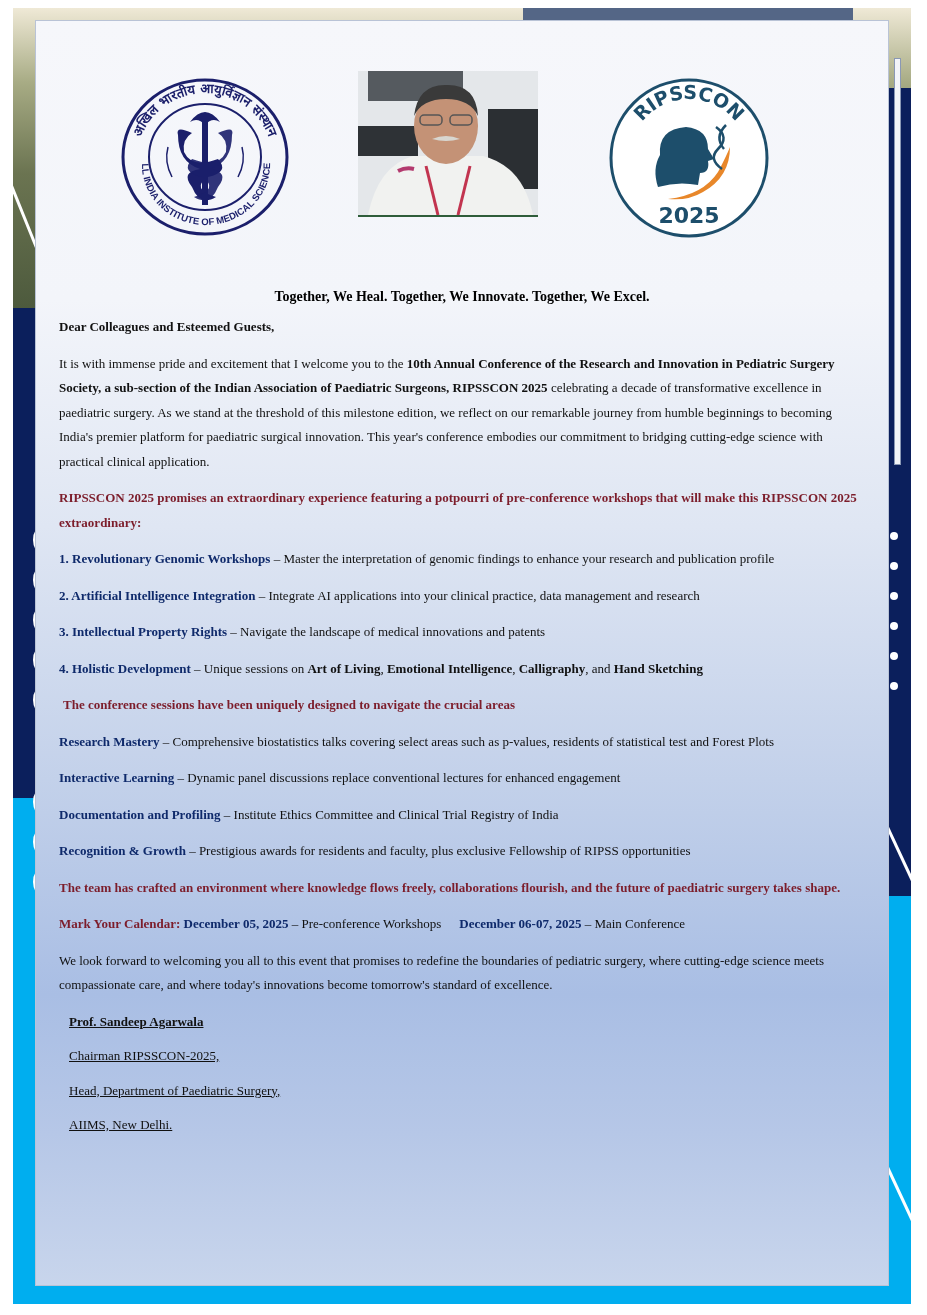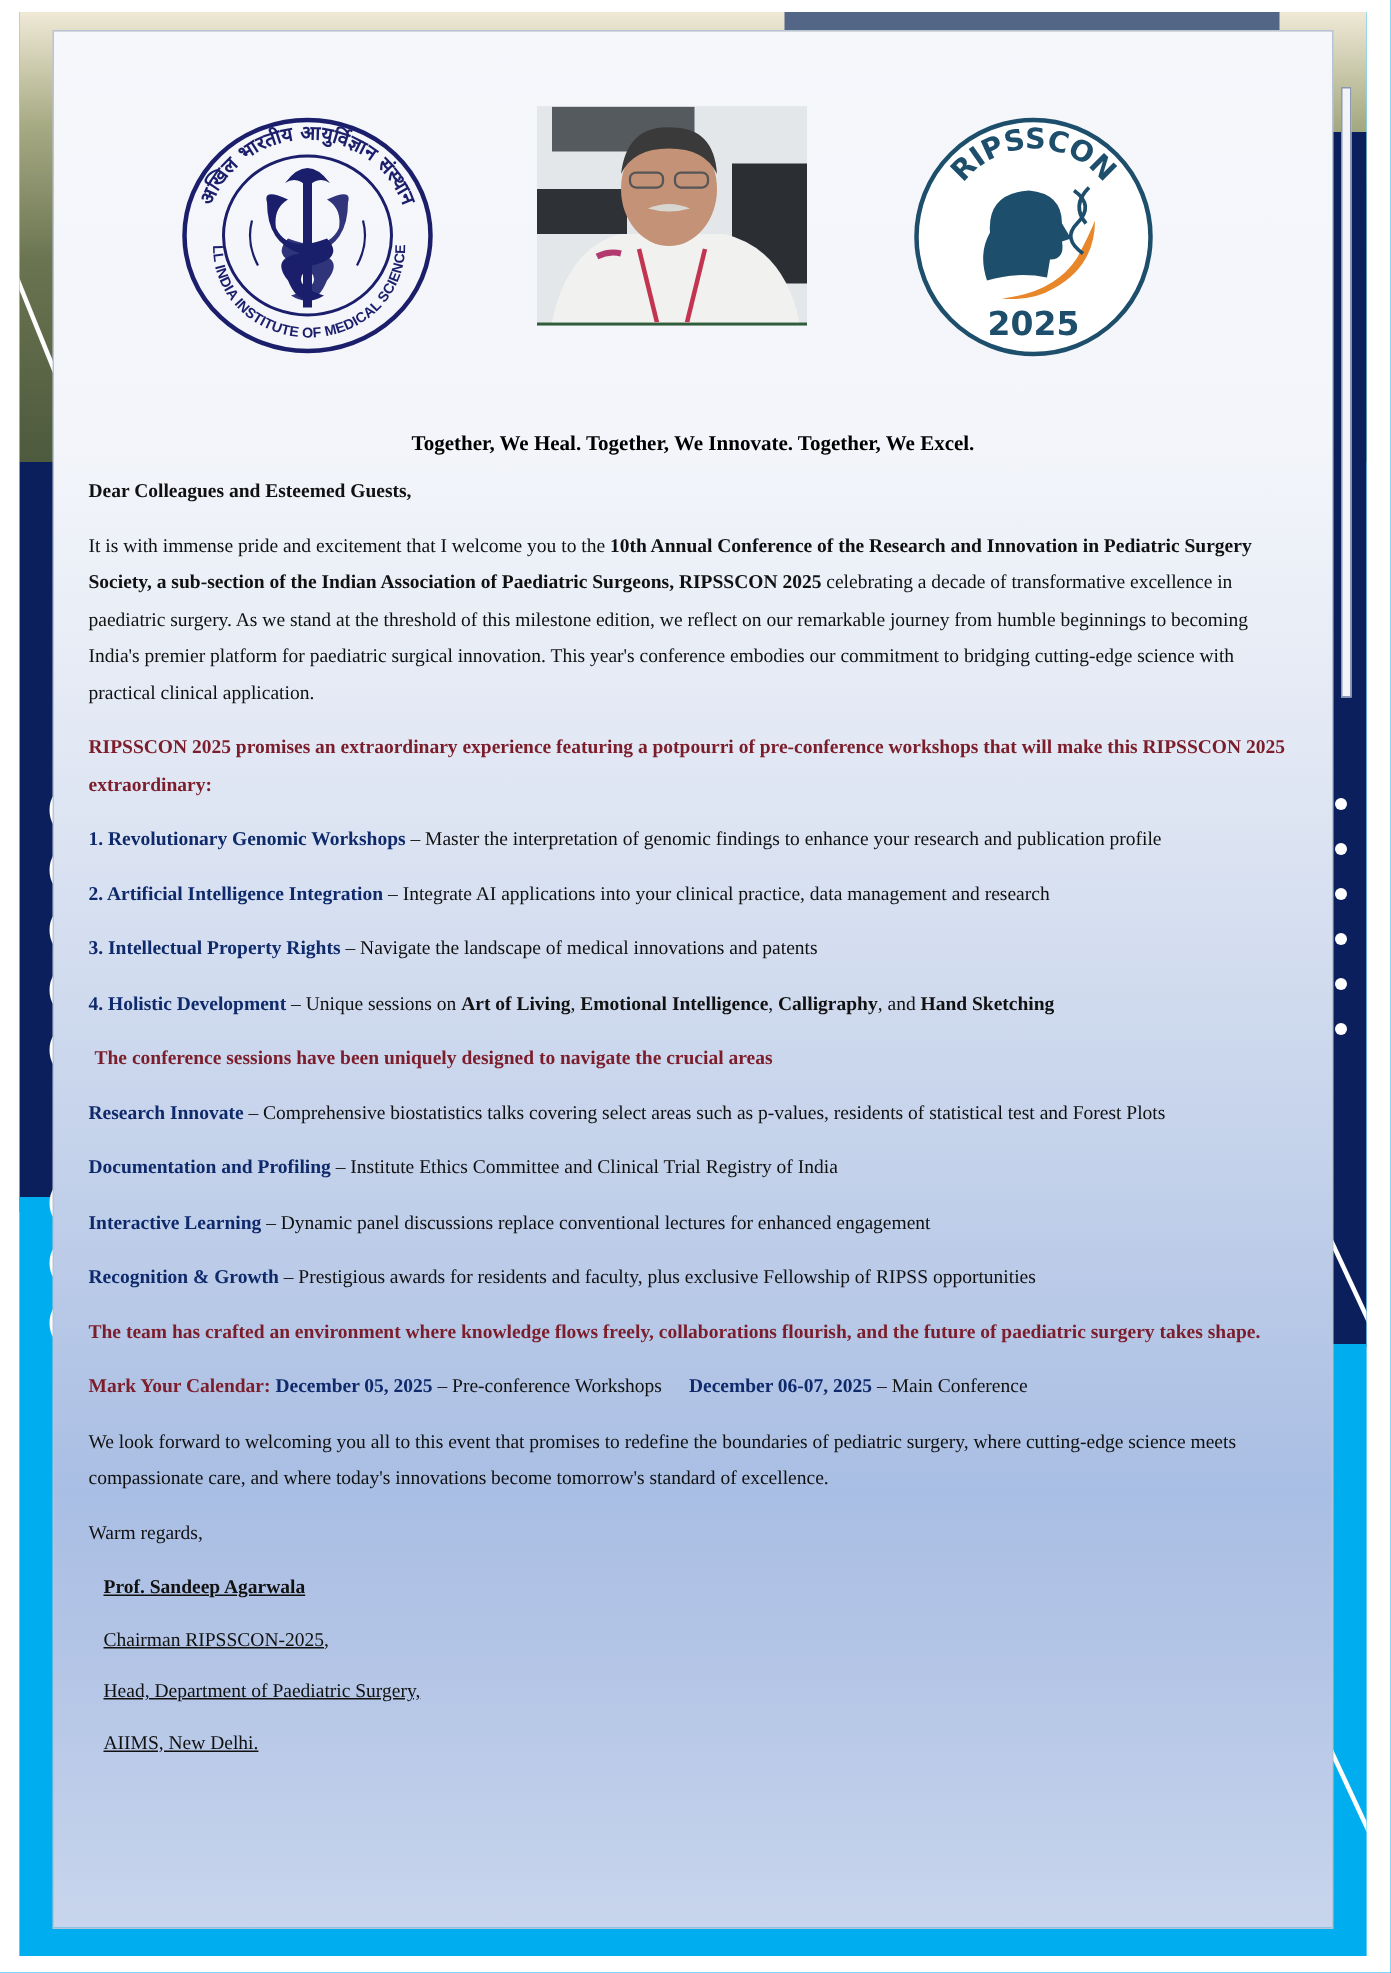--- a/index.html
+++ b/index.html
@@ -131,34 +131,33 @@
 
     <p class="maroon">RIPSSCON 2025 promises an extraordinary experience featuring a potpourri of pre-conference workshops that will make this RIPSSCON 2025 extraordinary:</p>
 
     <p><span class="navy">1. Revolutionary Genomic Workshops</span><span> – Master the interpretation of genomic findings to enhance your research and publication profile</span></p>
     <p><span class="navy">2. Artificial Intelligence Integration</span><span> – Integrate AI applications into your clinical practice, data management and research</span></p>
     <p><span class="navy">3. Intellectual Property Rights</span><span> – Navigate the landscape of medical innovations and patents</span></p>
     <p><span class="navy">4. Holistic Development</span><span> – Unique sessions on </span><span class="b">Art of Living</span><span>, </span><span class="b">Emotional Intelligence</span><span>, </span><span class="b">Calligraphy</span><span>, and </span><span class="b">Hand Sketching</span></p>
 
     <p class="maroon" style="padding-left:4px;">The conference sessions have been uniquely designed to navigate the crucial areas</p>
 
-    <p><span class="navy">Research Innovate</span><span> – Comprehensive biostatistics talks covering select areas such as p-values, residents of statistical test and Forest Plots</span></p>
+    <p><span class="navy">Research Mastery</span><span> – Comprehensive biostatistics talks covering select areas such as p-values, residents of statistical test and Forest Plots</span></p>
+    <p><span class="navy">Interactive Learning</span><span> – Dynamic panel discussions replace conventional lectures for enhanced engagement</span></p>
     <p><span class="navy">Documentation and Profiling</span><span> – Institute Ethics Committee and Clinical Trial Registry of India</span></p>
-    <p><span class="navy">Interactive Learning</span><span> – Dynamic panel discussions replace conventional lectures for enhanced engagement</span></p>
     <p><span class="navy">Recognition &amp; Growth</span><span> – Prestigious awards for residents and faculty, plus exclusive Fellowship of RIPSS opportunities</span></p>
 
     <p class="maroon">The team has crafted an environment where knowledge flows freely, collaborations flourish, and the future of paediatric surgery takes shape.</p>
 
     <p>
       <span class="maroon">Mark Your Calendar:</span><span class="navy"> December 05, 2025</span><span> – Pre-conference Workshops</span><span style="display:inline-block;width:18px;"></span><span class="navy">December 06-07, 2025</span><span> – Main Conference</span>
     </p>
 
     <p>We look forward to welcoming you all to this event that promises to redefine the boundaries of pediatric surgery, where cutting-edge science meets compassionate care, and where today's innovations become tomorrow's standard of excellence.</p>
 
-    <p>Warm regards,</p>
 
     <div class="sig">
       <div class="b">Prof. Sandeep Agarwala</div>
       <div>Chairman RIPSSCON-2025,</div>
       <div>Head, Department of Paediatric Surgery,</div>
       <div>AIIMS, New Delhi.</div>
     </div>
   </div>
 </div>
 

